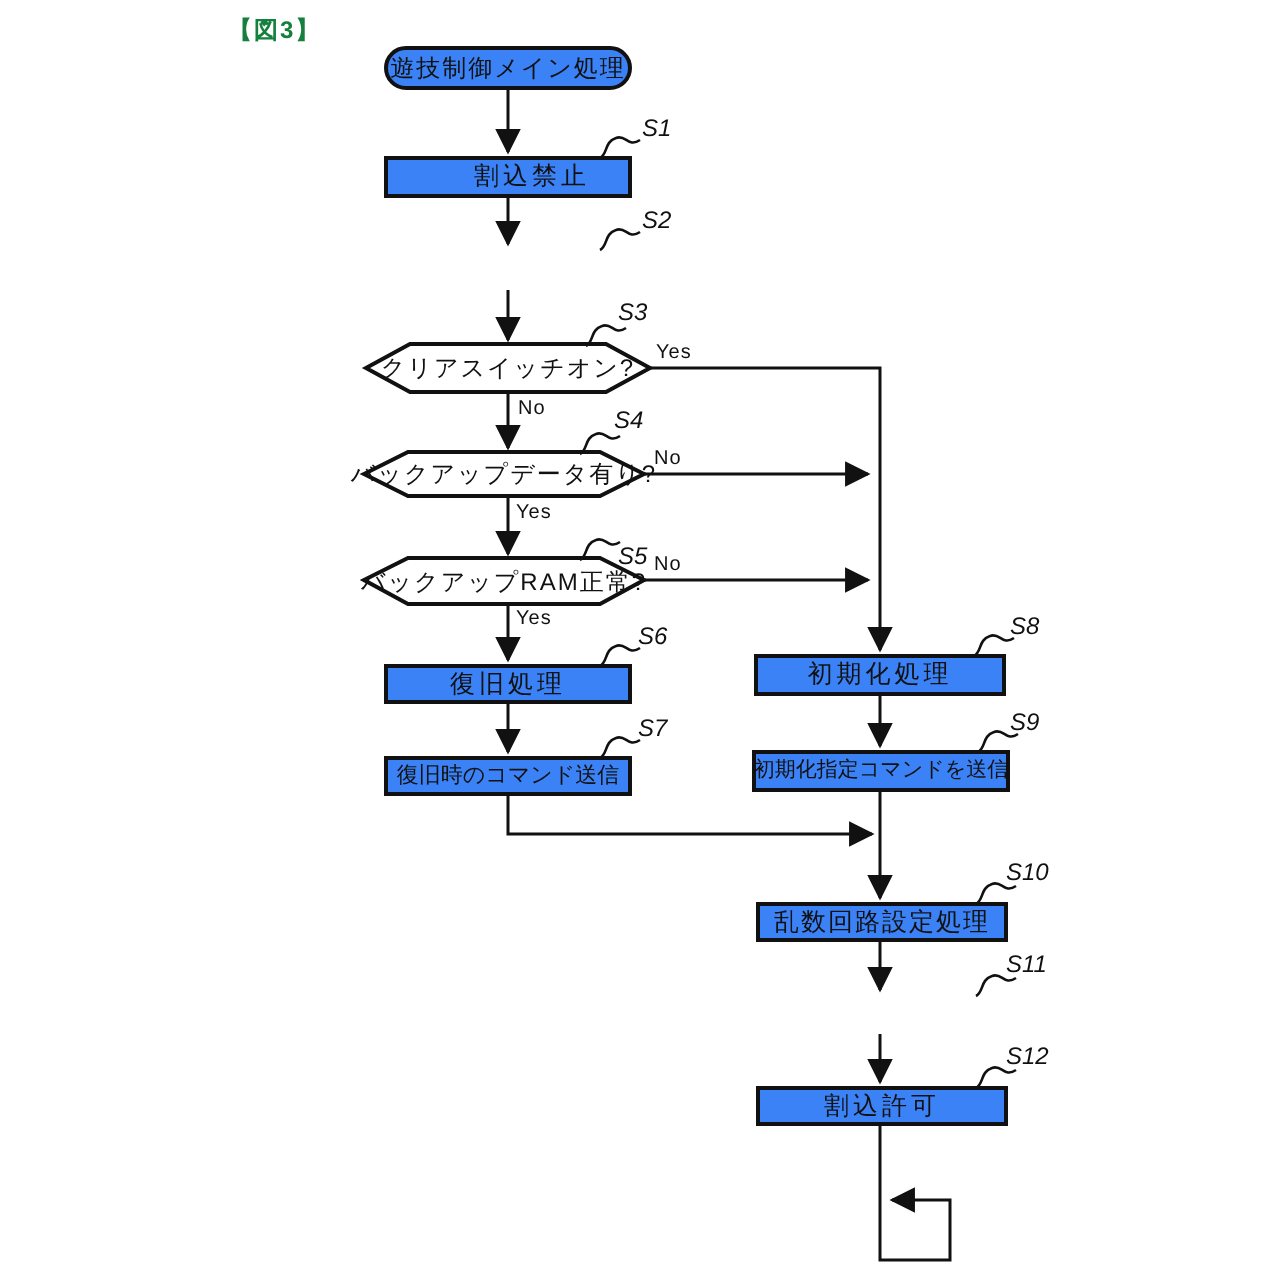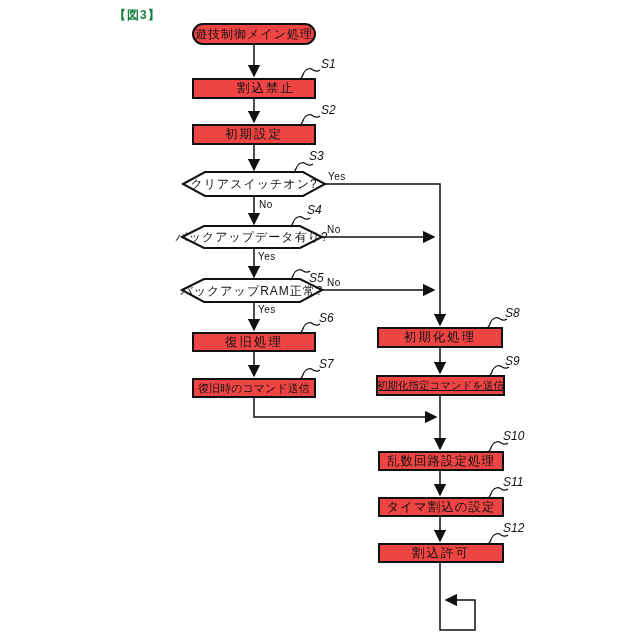--- a/index.html
+++ b/index.html
@@ -8,28 +8,28 @@
     font-family:"Liberation Sans","DejaVu Sans",sans-serif;color:#111;
     overflow:hidden;
   }
   .wiring{position:absolute;left:0;top:0;width:640px;height:640px;}
   .figlabel{
     position:absolute;left:114px;top:7px;font-size:12px;font-weight:600;
     letter-spacing:1px;color:#15803d;
   }
   .node{
     position:absolute;display:flex;align-items:center;justify-content:center;
-    box-sizing:border-box;background:#ef4444;border:2px solid #111;
+    box-sizing:border-box;background:#3b82f6;border:2px solid #111;
     font-size:12.5px;line-height:1;white-space:nowrap;color:#111;
   }
   .terminal{border-radius:12px;font-size:12px;letter-spacing:1px;}
   .sp{letter-spacing:2px;}
   .sp1{letter-spacing:1px;}
   .small{font-size:11px;letter-spacing:0;}
-  .xsmall{font-size:10.5px;letter-spacing:0;text-decoration:underline;}
+  .xsmall{font-size:10.5px;letter-spacing:0;}
   .hexlabel{
     position:absolute;display:flex;align-items:center;justify-content:center;
     font-size:12px;letter-spacing:1px;line-height:1;white-space:nowrap;color:#111;
     background:transparent;border:none;
   }
   .ref{
     position:absolute;font-size:12px;font-style:italic;color:#111;line-height:1;
   }
   .branch{
     position:absolute;font-size:10px;color:#111;line-height:1;letter-spacing:0.5px;
@@ -86,32 +86,30 @@
       <path transform="translate(488,498)" d="M0 0 C4 -2 2 -8 8 -10 C13 -12 14 -5 20 -9"></path>
       <path transform="translate(488,544)" d="M0 0 C4 -2 2 -8 8 -10 C13 -12 14 -5 20 -9"></path>
     </g>
   </svg>
 
   <div class="figlabel">【図3】</div>
 
   <div class="node terminal" style="left:192px;top:23px;width:124px;height:22px;">遊技制御メイン処理</div>
 
   <div class="node sp" style="left:192px;top:78px;width:124px;height:21px;padding-left:24px;">割込禁止</div>
-  <div class="node sp" style="left:192px;top:124px;width:124px;height:21px;">初期設定</div>
   <div class="node sp" style="left:192px;top:332px;width:124px;height:20px;">復旧処理</div>
   <div class="node small" style="left:192px;top:378px;width:124px;height:20px;">復旧時のコマンド送信</div>
 
   <div class="hexlabel" style="left:183px;top:172px;width:142px;height:24px;">クリアスイッチオン?</div>
   <div class="hexlabel small" style="left:182px;top:226px;width:140px;height:22px;">バックアップデータ有り?</div>
   <div class="hexlabel small" style="left:182px;top:279px;width:140px;height:23px;">バックアップRAM正常?</div>
 
   <div class="node sp" style="left:377px;top:327px;width:126px;height:21px;">初期化処理</div>
   <div class="node xsmall" style="left:376px;top:375px;width:129px;height:21px;">初期化指定コマンドを送信</div>
   <div class="node sp1" style="left:378px;top:451px;width:126px;height:20px;">乱数回路設定処理</div>
-  <div class="node sp1" style="left:378px;top:497px;width:126px;height:20px;">タイマ割込の設定</div>
   <div class="node sp" style="left:378px;top:543px;width:126px;height:20px;">割込許可</div>
 
   <span class="ref" style="left:321px;top:58px;">S1</span>
   <span class="ref" style="left:321px;top:104px;">S2</span>
   <span class="ref" style="left:309px;top:150px;">S3</span>
   <span class="ref" style="left:307px;top:204px;">S4</span>
   <span class="ref" style="left:309px;top:272px;">S5</span>
   <span class="ref" style="left:319px;top:312px;">S6</span>
   <span class="ref" style="left:319px;top:358px;">S7</span>
   <span class="ref" style="left:505px;top:307px;">S8</span>

